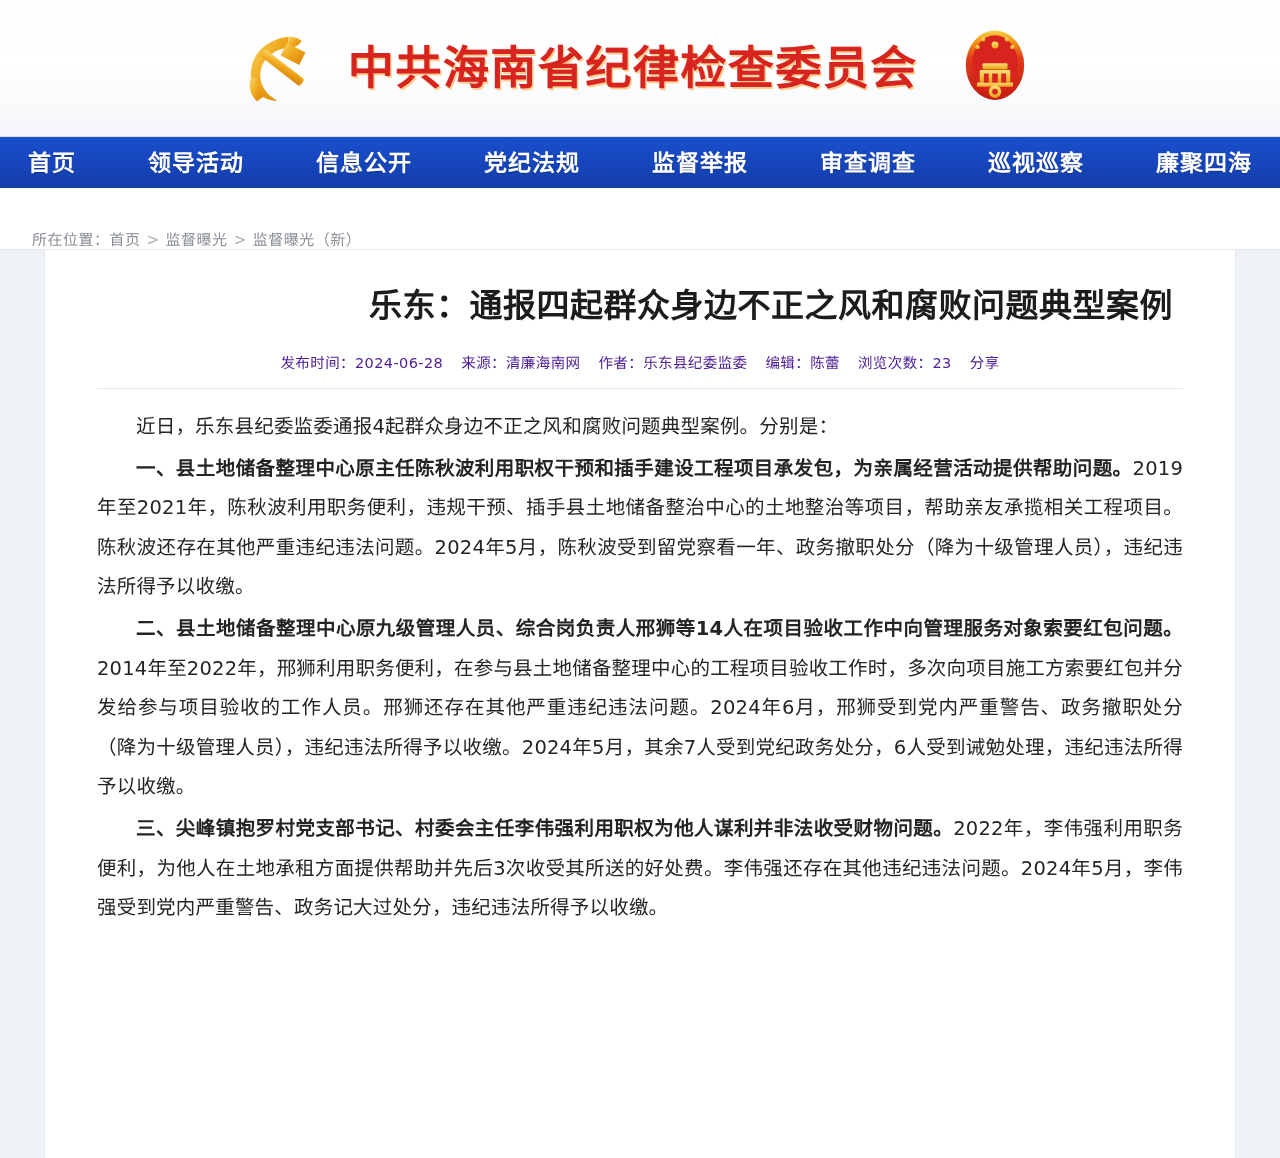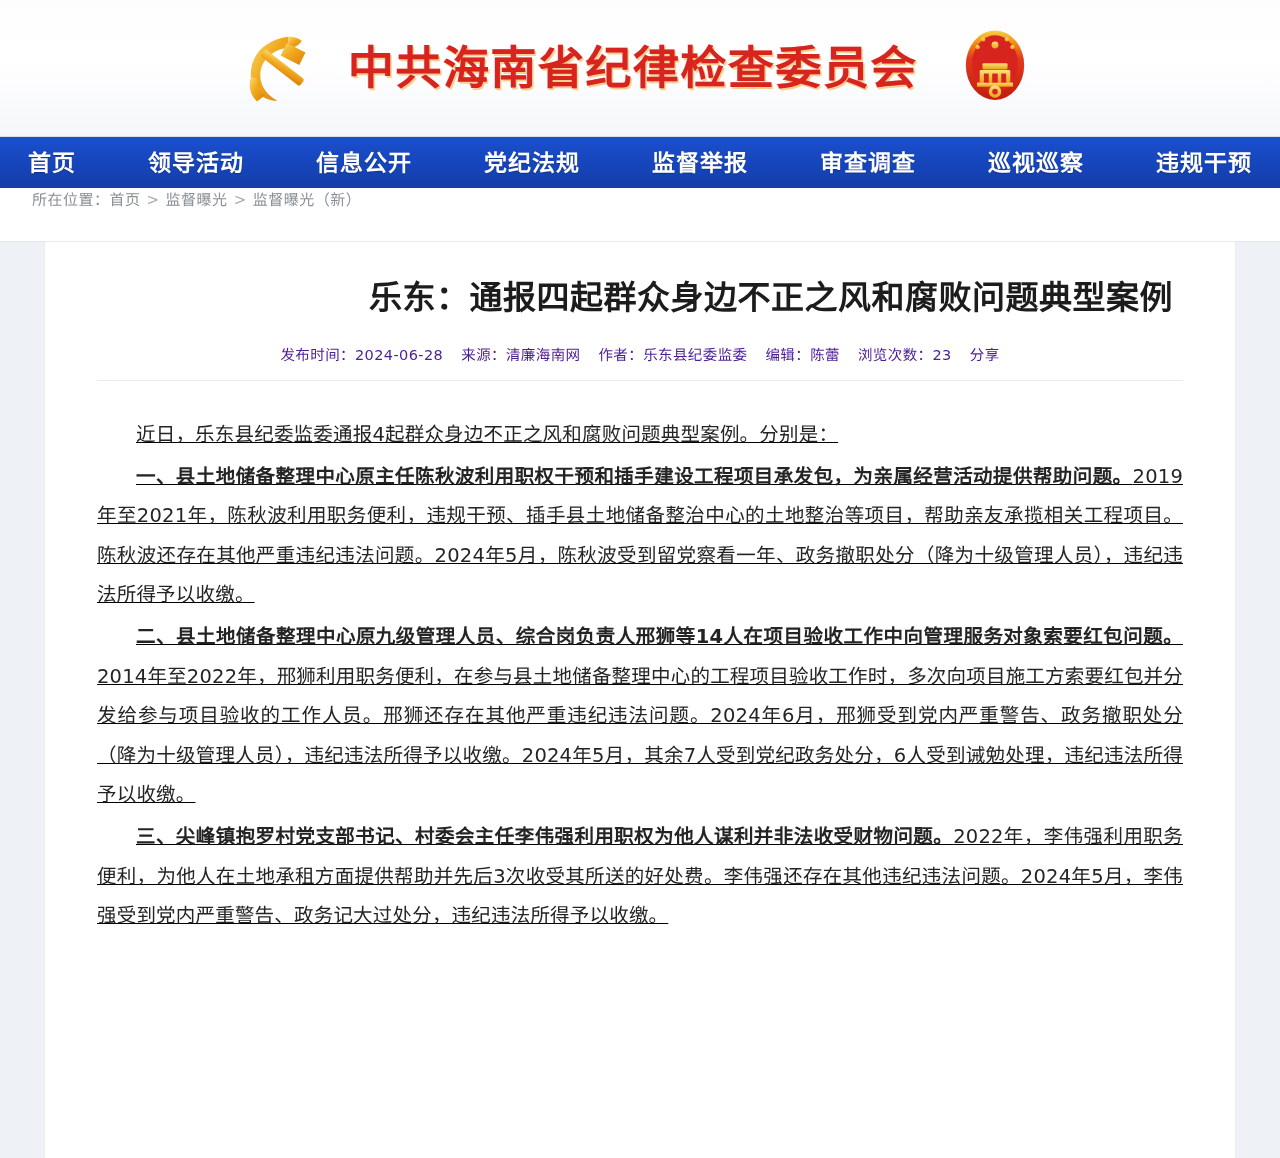--- a/index.html
+++ b/index.html
@@ -82,24 +82,24 @@
     line-height: 52px;
     white-space: nowrap;
     cursor: pointer;
     padding: 0 6px;
     text-shadow: 0 1px 1px rgba(0,0,0,0.25);
   }
 
   
   .breadcrumb-wrap {
     width: 1280px;
-    height: 54px;
-    background: #ffffff;
-    display: flex;
-    align-items: flex-start;
+    height: 62px;
+    background: #ffffff;
+    display: flex;
+    align-items: flex-end;
     padding-left: 32px;
     border-bottom: 1px solid #e3e6ea;
   }
   .breadcrumb {
     font-family: "DejaVu Sans", "Liberation Sans", sans-serif;
     font-size: 15px;
     color: #8a8f96;
     letter-spacing: 0.5px;
     white-space: nowrap;
   }
@@ -146,22 +146,21 @@
   .article-meta .meta-item { margin: 0 9px; }
   .article-meta .meta-share { cursor: pointer; }
 
   .meta-divider {
     margin: 16px 0 0 0;
     border: 0;
     border-top: 1px solid #e6e9ed;
   }
 
   .article-body {
-    margin-top: 34px;
-    text-decoration: underline;
+    margin-top: 18px;
   }
 
   .article-body p {
     font-family: "DejaVu Sans", "Liberation Sans", sans-serif;
     font-size: 19.5px;
     line-height: 2.02;
     color: #242424;
     text-align: justify;
     text-justify: inter-ideograph;
     text-indent: 2em;
@@ -239,21 +238,21 @@
   </header>
 
   <nav class="nav-bar">
     <a class="nav-item">首页</a>
     <a class="nav-item">领导活动</a>
     <a class="nav-item">信息公开</a>
     <a class="nav-item">党纪法规</a>
     <a class="nav-item">监督举报</a>
     <a class="nav-item">审查调查</a>
     <a class="nav-item">巡视巡察</a>
-    <a class="nav-item">违规干预</a>
+    <a class="nav-item">廉聚四海</a>
   </nav>
 
   <div class="breadcrumb-wrap">
     <div class="breadcrumb">
       <span>所在位置：</span><span class="bc-link">首页</span><span class="bc-sep">&gt;</span><span class="bc-link">监督曝光</span><span class="bc-sep">&gt;</span><span class="bc-link">监督曝光（新）</span>
     </div>
   </div>
 
   <div class="content-shell">
     <article class="article-card">

